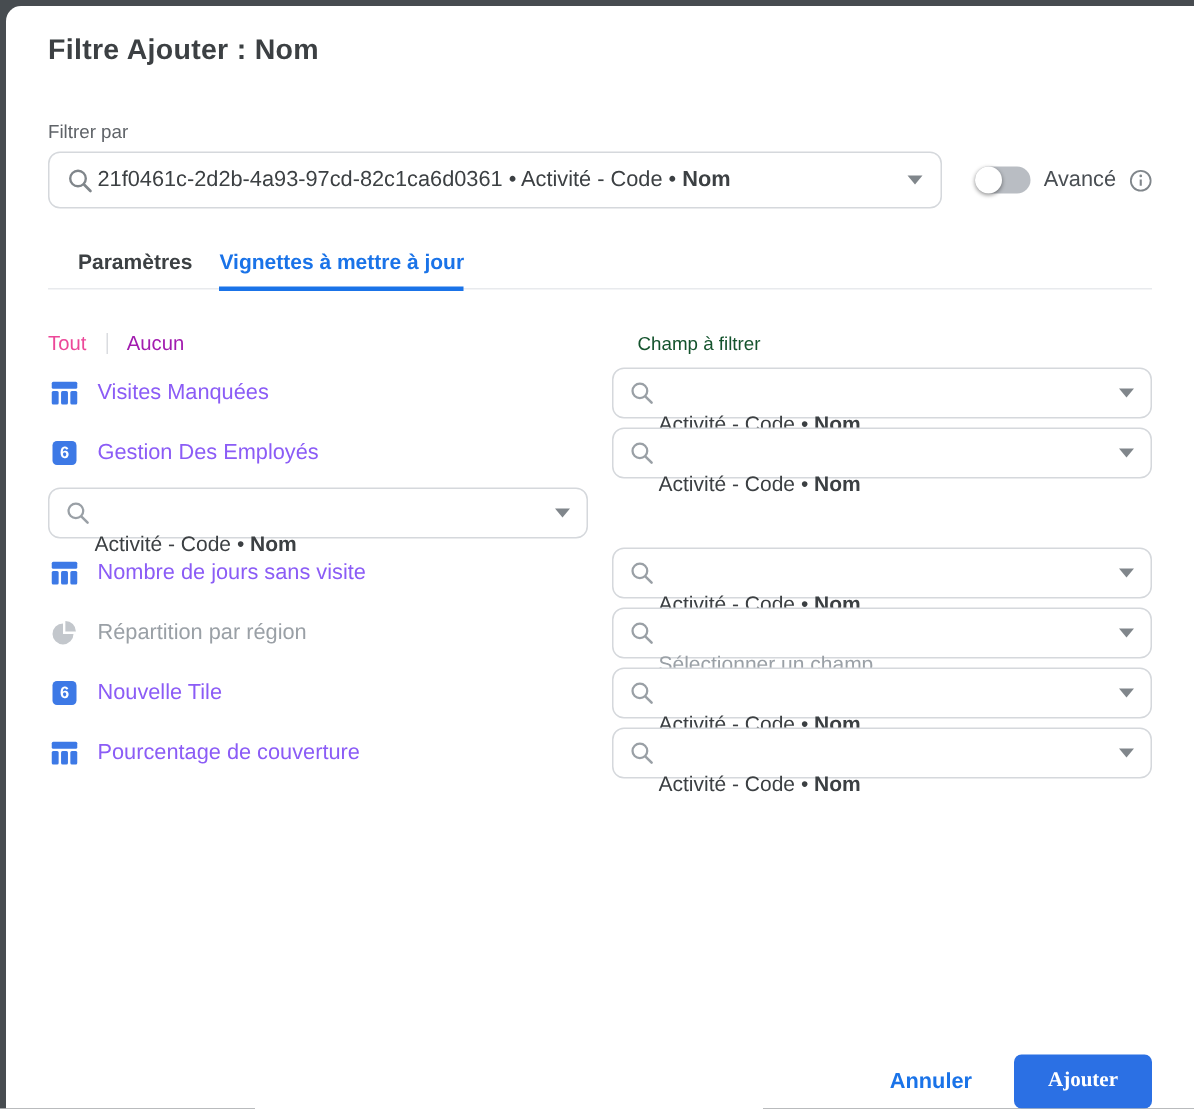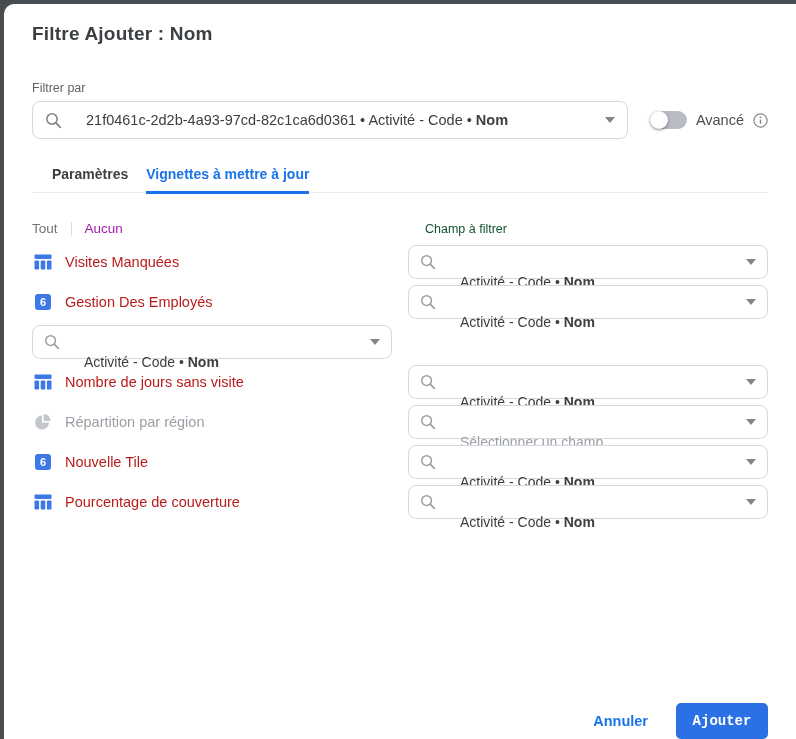--- a/index.html
+++ b/index.html
@@ -13,21 +13,21 @@
     display:flex; flex-direction:column;
   }
 
   .dialog-title { font-size:19px; font-weight:700; color:#3c4043; letter-spacing:.2px; }
 
   .field-label { margin-top:36px; font-size:12.5px; color:#5f6368; }
 
   .filter-row { margin-top:6px; display:flex; align-items:center; }
 
   .combobox {
-    display:flex; align-items:center; gap:24px;
+    display:flex; align-items:center; gap:3px;
     border:1px solid #d5d8dc; border-radius:8px;
     height:38px; width:604px; padding:0 12px;
     background:#fff; cursor:pointer;
   }
   .combobox .val { font-size:14.5px; color:#3c4043; white-space:nowrap; overflow:hidden; }
   .combobox .val b { font-weight:700; }
   .combobox .val.placeholder { color:#9aa0a6; }
   .caret {
     margin-left:auto; width:0; height:0;
     border-left:5px solid transparent; border-right:5px solid transparent;
@@ -48,49 +48,49 @@
 
   .tabs { margin-top:27px; display:flex; gap:18px; padding-left:20px; border-bottom:1px solid #e8eaed; }
   .tab {
     font-size:14px; font-weight:700; color:#3c4043;
     padding-bottom:9px; border-bottom:3px solid transparent; margin-bottom:-2px;
     cursor:pointer;
   }
   .tab.active { color:#1a73e8; border-bottom-color:#1a73e8; }
 
   .list-header { margin-top:28px; display:flex; align-items:center; position:relative; }
-  .link { font-size:13.5px; color:#737373; cursor:pointer; }
+  .link { font-size:13.5px; color:#ec4899; cursor:pointer; }
   .link.none { color:#a21caf; }
   .vsep { width:1px; height:14px; background:#dadce0; margin:0 13px; }
   .col-head { position:absolute; left:393px; font-size:12.5px; color:#14532d; }
 
   .rows { margin-top:9px; }
   .row { display:flex; align-items:center; justify-content:space-between; height:34px; margin-bottom:6px; }
   .row-left { display:flex; align-items:center; gap:13px; padding-left:2px; }
-  .row-label { font-size:14.5px; color:#b91c1c; }
+  .row-label { font-size:14.5px; color:#8b5cf6; }
   .row.disabled .row-label { color:#9aa0a6; }
 
   .icon { width:18px; height:18px; display:none; align-items:center; justify-content:center; flex:none; }
   .icon.show { display:flex; }
   .icon-six .badge6 {
     width:16px; height:16px; background:#3d79e6; border-radius:3px;
     color:#fff; font-size:11px; font-weight:700; line-height:16px; text-align:center; display:block;
   }
 
   .combobox.small { width:360px; height:34px; padding:0 11px; }
   .combobox.small .val { font-size:14px;margin-top:40px; }
 
   .footer { margin-top:auto; display:flex; justify-content:flex-end; align-items:center; }
   .btn-text {
     background:none; border:none; color:#1a73e8; font-size:14.5px; font-weight:700;
     font-family:inherit; cursor:pointer; padding:8px 10px; margin-right:18px;
   }
   .btn-primary {
     width:92px; height:36px; background:#2b70e4; border:none; border-radius:5px;
-    color:#fff; font-size:14px; font-weight:700; font-family:Liberation Mono, monospace; cursor:pointer;
+    color:#fff; font-size:14px; font-weight:700; font-family:Liberation Serif, serif; cursor:pointer;
   }
 </style>
 </head>
 <body>
 
 <div class="modal">
 
   <div class="dialog-title">Filtre Ajouter : Nom</div>
 
   <div class="field-label">Filtrer par</div>

